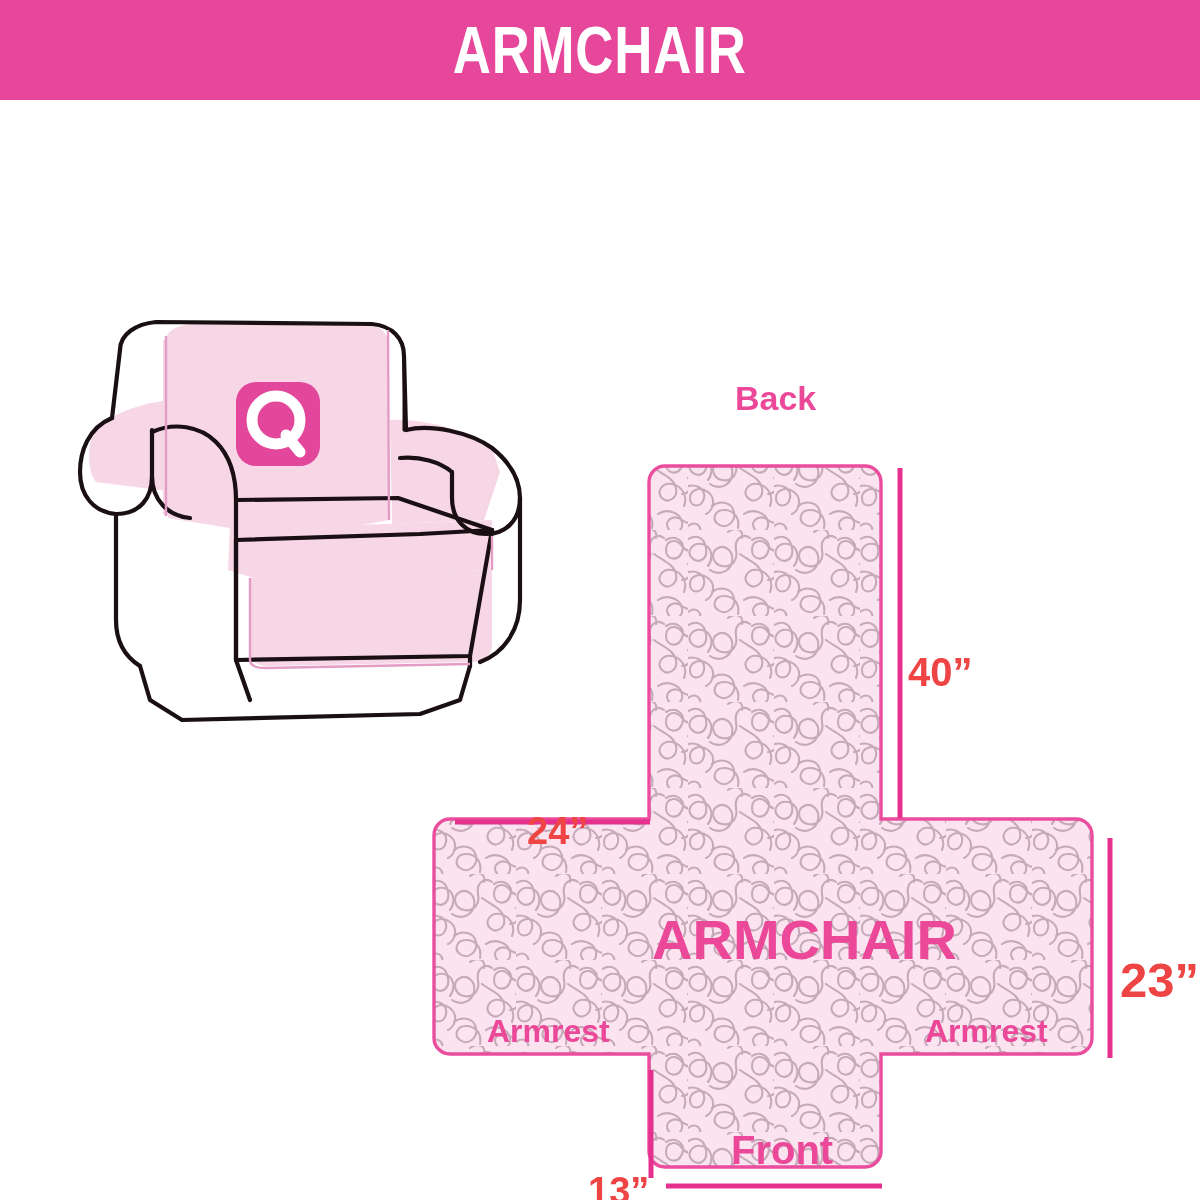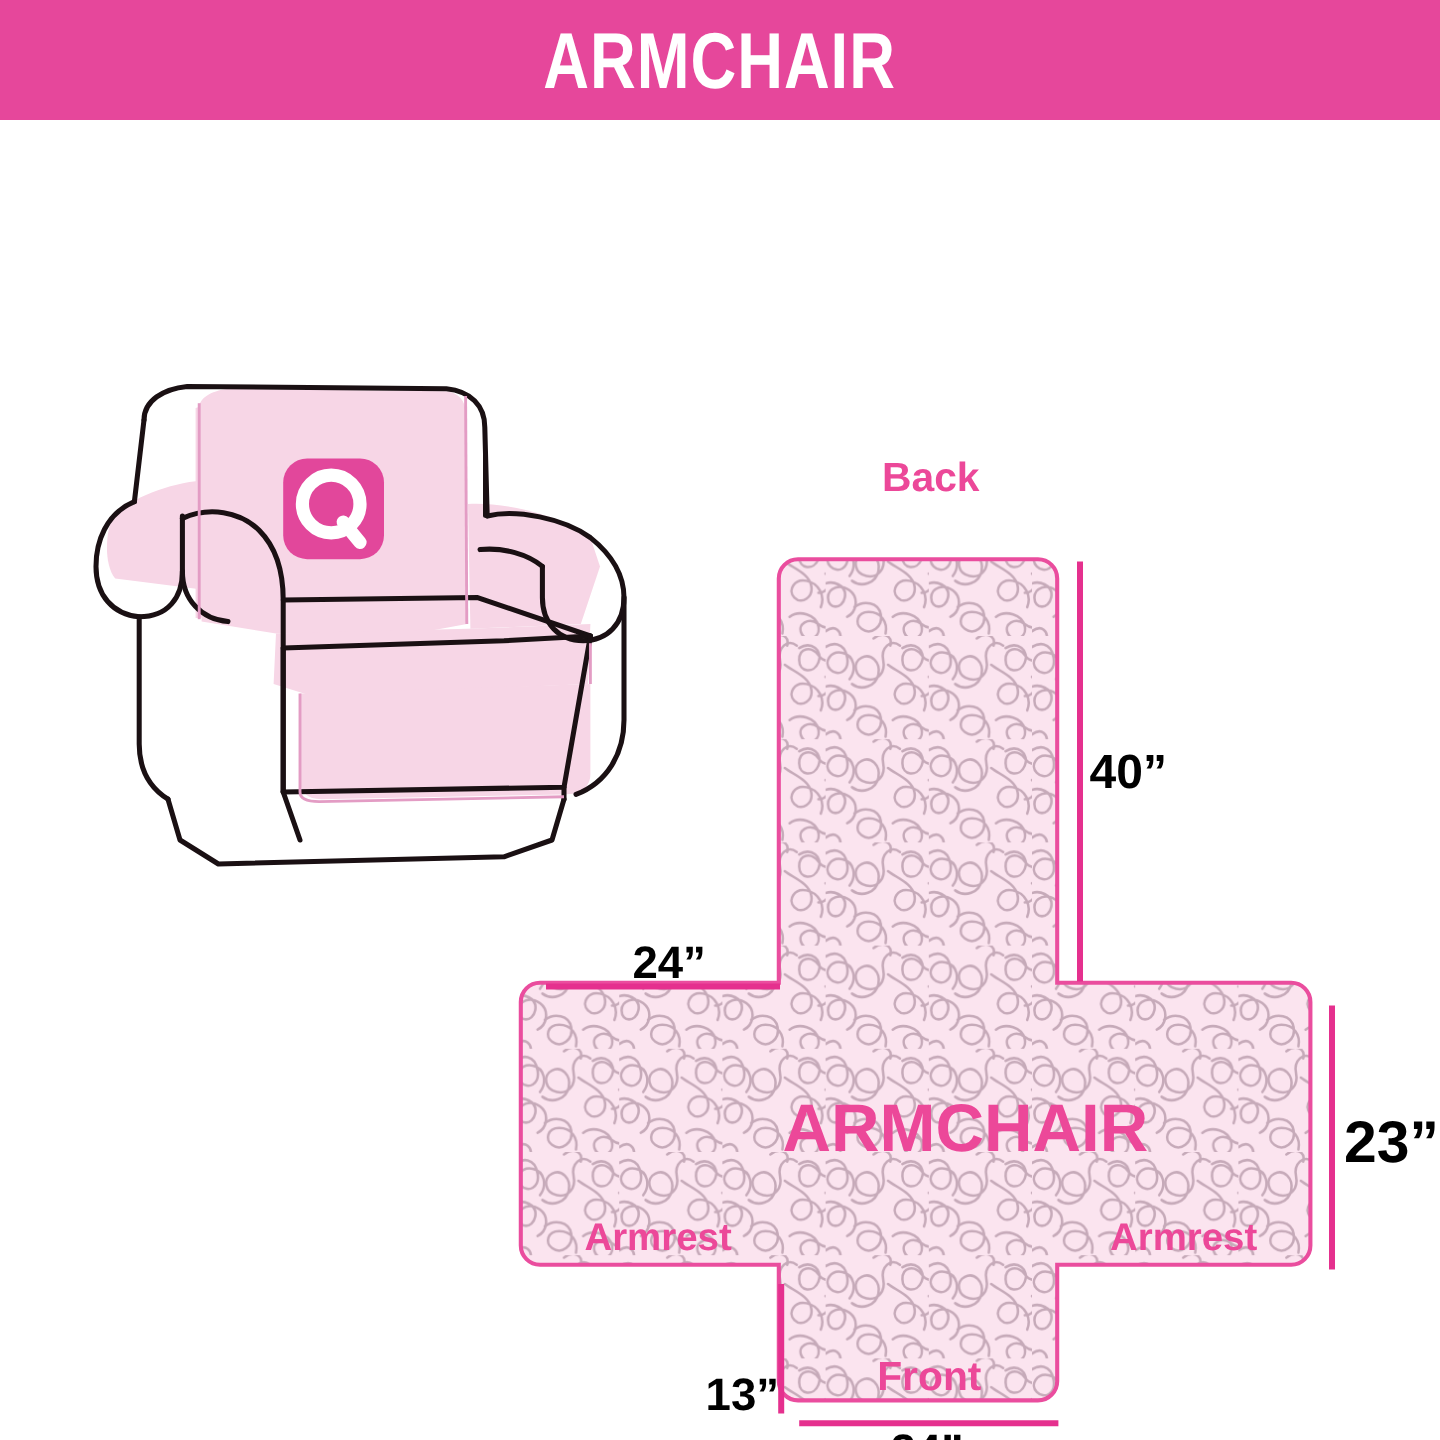--- a/index.html
+++ b/index.html
@@ -38,31 +38,31 @@
   .lbl{
     position:absolute;
     color:#ec4899;
     font-weight:bold;
     font-family:"Liberation Sans Narrow","Liberation Sans",sans-serif;
     white-space:nowrap;
     line-height:1;
     user-select:none;
   }
   .lbl-back   {font-size:34px;left:735px;top:281px;}
-  .lbl-front  {font-size:34px;left:731px;top:1030px;}
+  .lbl-front  {font-size:40px;left:731px;top:1030px;}
   .lbl-armL   {font-size:32px;left:487px;top:915px;}
   .lbl-armR   {font-size:32px;left:925px;top:915px;}
   .lbl-center {font-size:56px;left:652px;top:812px;letter-spacing:0px;}
 
   .dim{
     position:absolute;
-    color:#000000;
+    color:#ef4444;
     font-weight:bold;
     font-family:"Liberation Sans Narrow","Liberation Sans",sans-serif;
-    white-space:nowrap;line-height:1;user-select:none;
+    white-space:nowrap;line-height:1;user-select:none;margin-top:28px;
   }
   .dim-40 {font-size:40px;left:908px;top:524px;}
   .dim-23 {font-size:49px;left:1120px;top:828px;}
   .dim-24t{font-size:38px;left:527px;top:684px;}
   .dim-24b{font-size:38px;left:742px;top:1091px;}
   .dim-13 {font-size:38px;left:588px;top:1044px;}
 </style>
 </head>
 <body>
 

